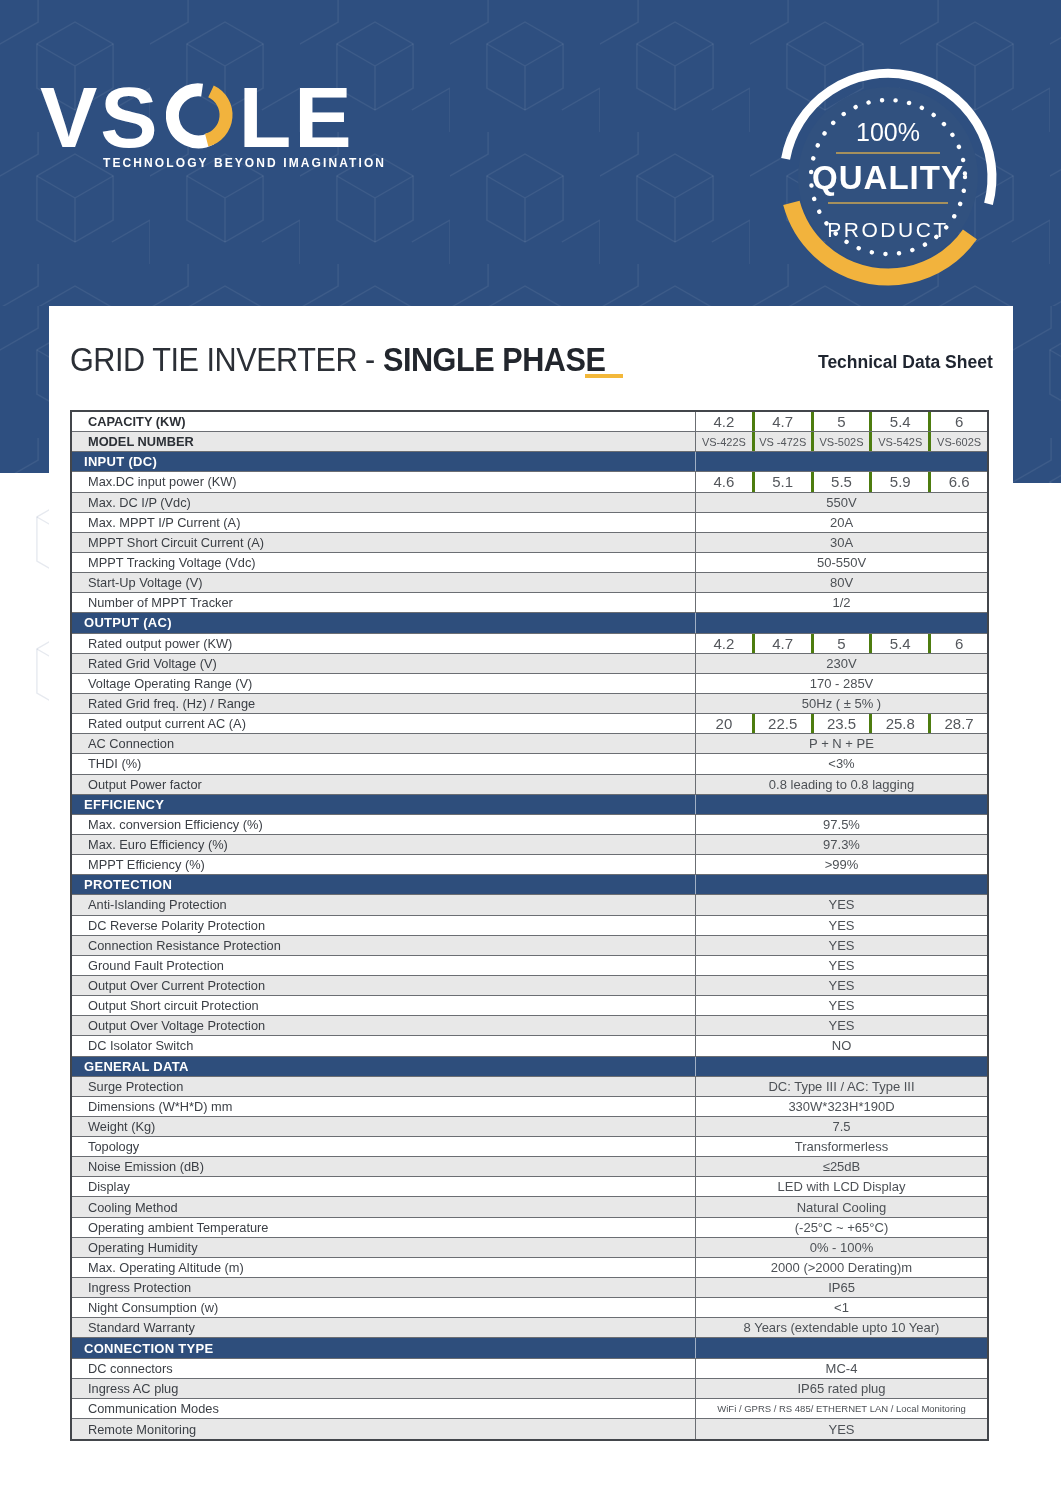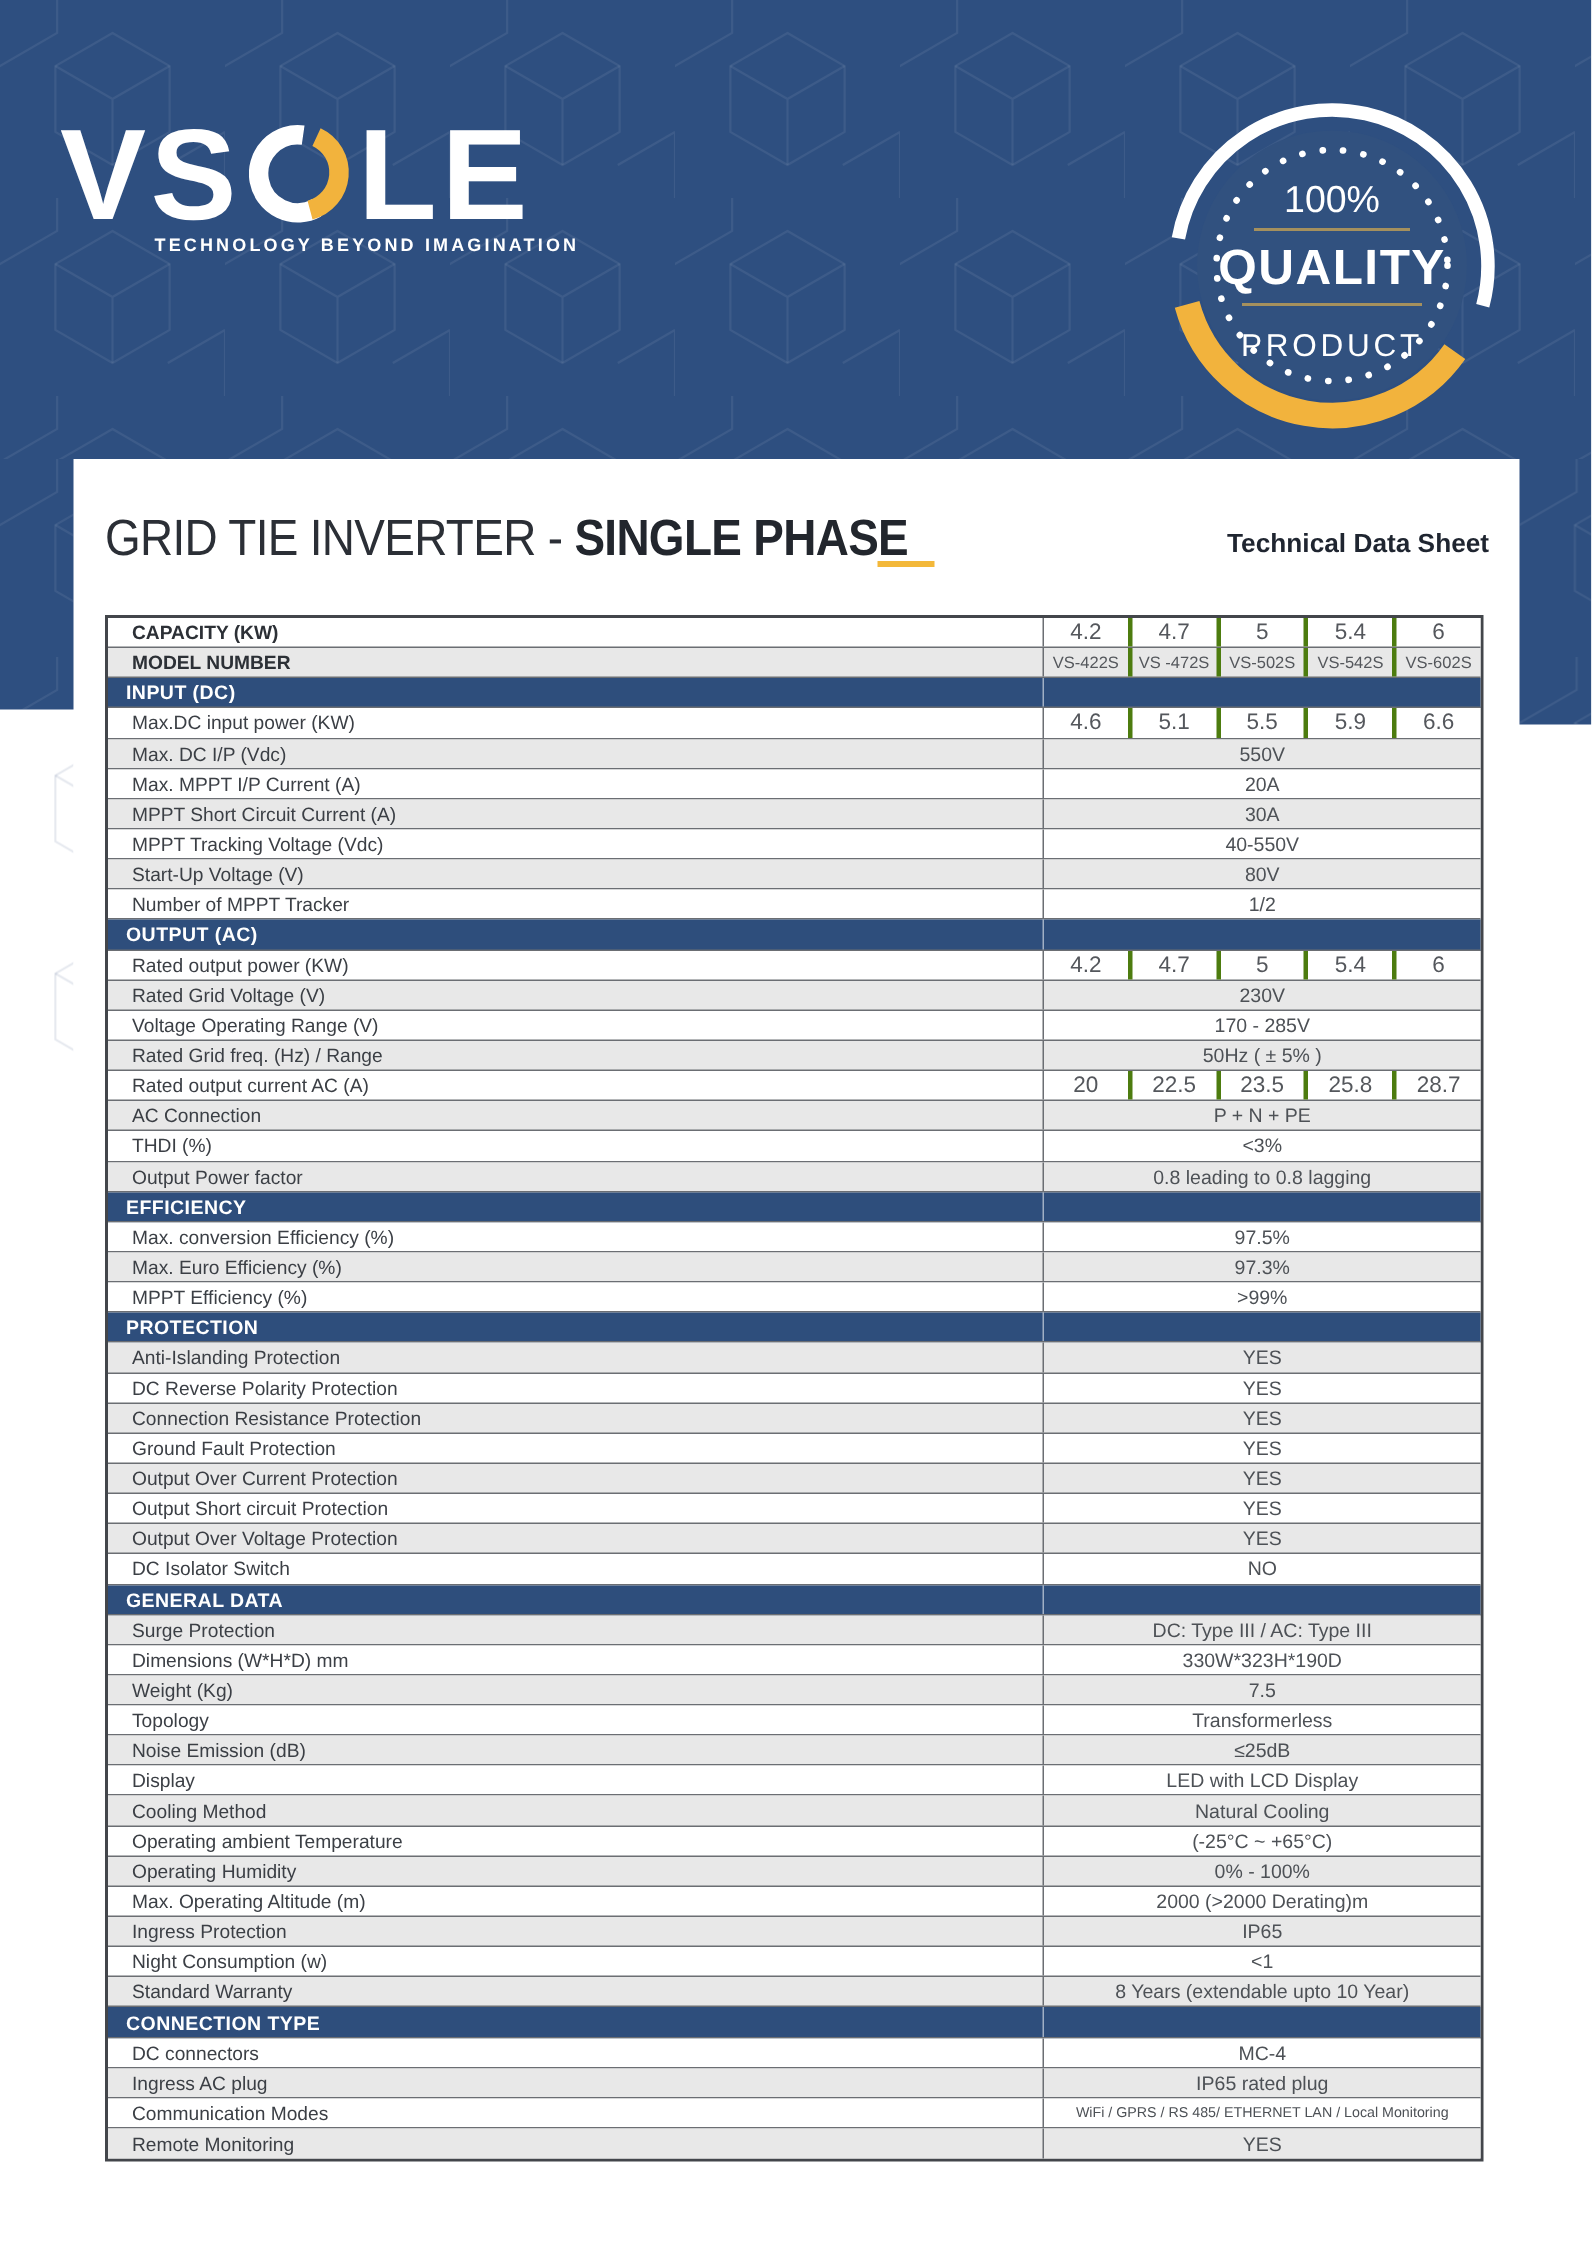--- a/index.html
+++ b/index.html
@@ -157,21 +157,21 @@
       <div class="trow white">
         <div class="cell label">Max. MPPT  I/P Current (A)</div>
         <div class="cell vmerged ">20A</div>
       </div>
       <div class="trow gray">
         <div class="cell label">MPPT Short Circuit Current (A)</div>
         <div class="cell vmerged ">30A</div>
       </div>
       <div class="trow white">
         <div class="cell label">MPPT Tracking Voltage (Vdc)</div>
-        <div class="cell vmerged ">40-550V</div>
+        <div class="cell vmerged ">50-550V</div>
       </div>
       <div class="trow gray">
         <div class="cell label">Start-Up Voltage (V)</div>
         <div class="cell vmerged ">80V</div>
       </div>
       <div class="trow white">
         <div class="cell label">Number of MPPT Tracker</div>
         <div class="cell vmerged ">1/2</div>
       </div>
       <div class="trow section">

